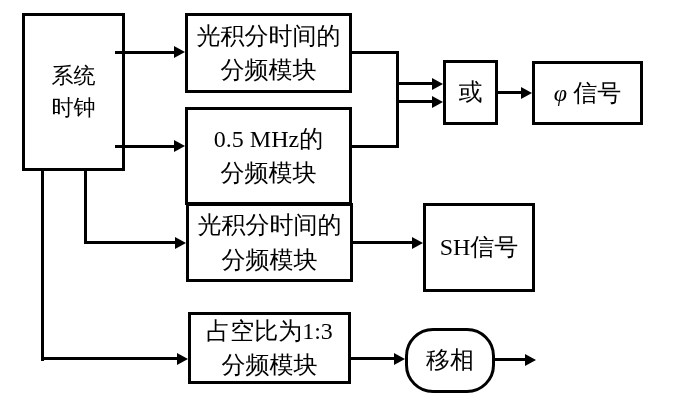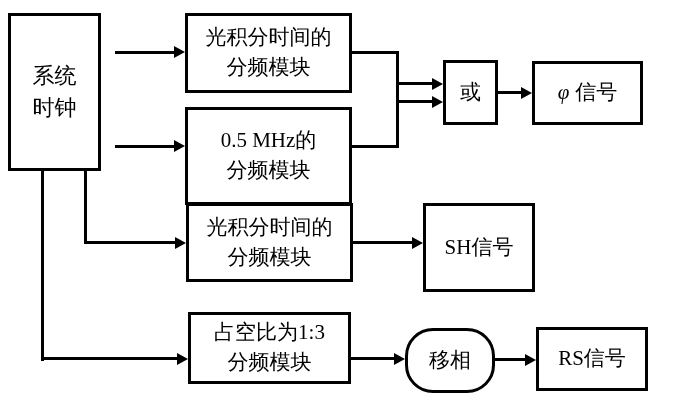--- a/index.html
+++ b/index.html
@@ -15,21 +15,21 @@
   .node {
     position: absolute;
     box-sizing: border-box;
     border: 3px solid #000;
     background: #fff;
     display: flex;
     flex-direction: column;
     align-items: center;
     justify-content: center;
     text-align: center;
-    font-size: 21px;
+    font-size: 24px;
     line-height: 1.42;
     white-space: nowrap;
   }
   .node .row { display: flex; align-items: baseline; justify-content: center; }
   .phi-sym { font-style: italic; margin-right: 6px; }
   .hl { position: absolute; height: 3px; background: #000; }
   .vl { position: absolute; width: 3px; background: #000; }
   .ah {
     position: absolute;
     width: 0; height: 0;
@@ -37,21 +37,21 @@
     border-bottom: 6px solid transparent;
     border-left: 11px solid #000;
   }
   .clock-font { font-size: 22px; line-height: 1.45; }
 </style>
 </head>
 <body>
 
 <div class="stage">
 
-  <div class="node clock-font" style="left:8px; top:13px; width:93px; height:158px;">
+  <div class="node clock-font" style="left:22px; top:13px; width:103px; height:158px;">
     <span>系统</span>
     <span>时钟</span>
   </div>
 
   <div class="node" style="left:185px; top:13px; width:167px; height:80px;">
     <span>光积分时间的</span>
     <span>分频模块</span>
   </div>
 
   <div class="node" style="left:185px; top:107px; width:167px; height:98px;">
@@ -81,23 +81,20 @@
 
   <div class="node" style="left:188px; top:312px; width:163px; height:72px;">
     <span>占空比为1:3</span>
     <span>分频模块</span>
   </div>
 
   <div class="node" style="left:405px; top:328px; width:90px; height:65px;border-radius:28px;">
     <span>移相</span>
   </div>
 
-  <div class="node" style="left:536px; top:327px; width:112px; height:64px;">
-    <span>RS信号</span>
-  </div>
 
   <div class="hl" style="left:115px; top:51px; width:60px;"></div>
   <div class="ah" style="left:174px; top:46px;"></div>
 
   <div class="hl" style="left:115px; top:145px; width:60px;"></div>
   <div class="ah" style="left:174px; top:140px;"></div>
 
   <div class="hl" style="left:352px; top:51px; width:47px;"></div>
   <div class="hl" style="left:352px; top:145px; width:47px;"></div>
   <div class="vl" style="left:396px; top:51px; height:97px;"></div>

